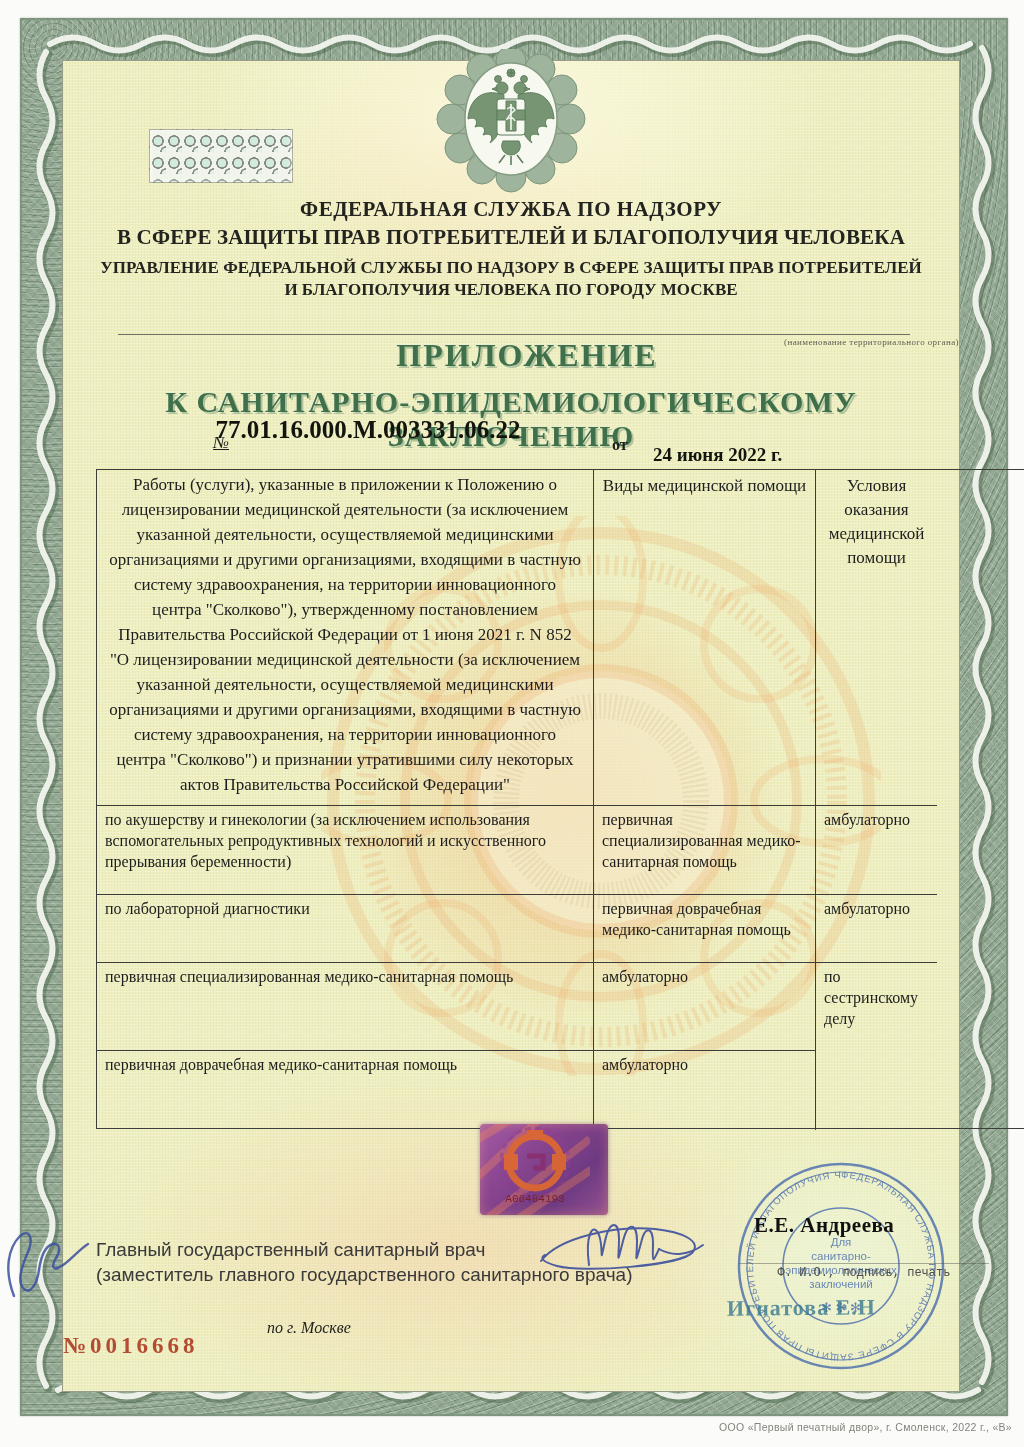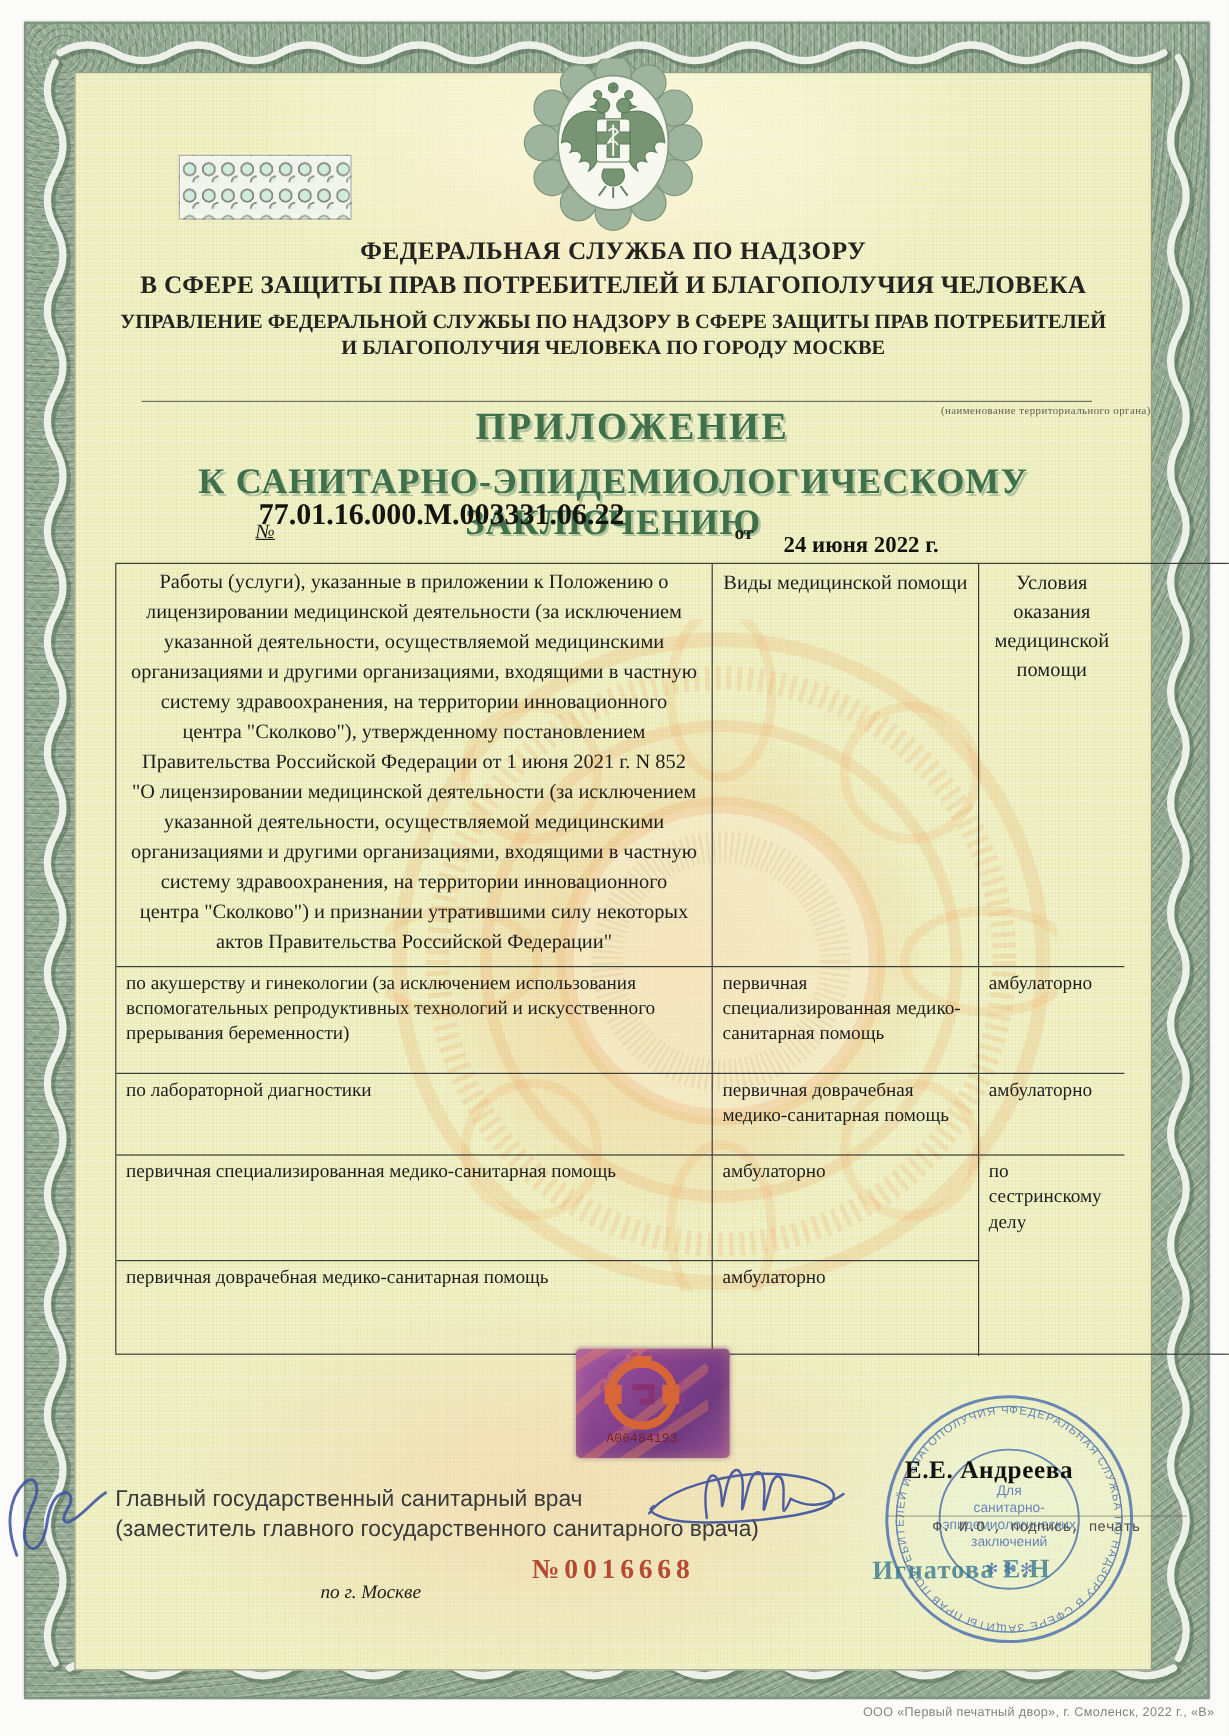--- a/index.html
+++ b/index.html
@@ -85,21 +85,21 @@
   .sig-label{position:absolute;left:33px;top:1176px;font-family:"Liberation Sans",sans-serif;
     font-size:19px;line-height:25px;color:#3a3a3a;}
   .sig-svg{position:absolute;left:468px;top:1148px;}
   .stamp{position:absolute;left:666px;top:1093px;opacity:.82;}
   .andreeva{position:absolute;left:691px;top:1152px;font-size:21px;font-weight:bold;color:#111;letter-spacing:.5px;}
   .fio-caption{position:absolute;left:676px;top:1202px;width:250px;font-family:Liberation Mono, monospace;
     font-size:12px;color:#4d4d4d;border-top:1px solid rgba(80,80,80,.45);padding-top:2px;text-align:center;}
   .ignatova{position:absolute;left:664px;top:1234px;font-size:22px;font-weight:bold;
     color:#39798f;opacity:.8;letter-spacing:1px;transform:rotate(-.6deg);}
   .moskve{position:absolute;left:160px;top:1258px;font-size:16px;font-style:italic;color:#22221c;margin-left:44px;}
-  .serial{position:absolute;left:0;top:1234px;width:100%;text-align:center;
+  .serial{position:absolute;left:0;top:1272px;width:100%;
     font-size:23px;color:#ae3a24;letter-spacing:4px;font-weight:bold;opacity:.9;}
 
   .left-scribble{position:absolute;left:0px;top:1208px;z-index:6;}
   .print-note{position:absolute;right:12px;top:1421px;font-family:"Liberation Sans",sans-serif;
     font-size:10.5px;color:#84847e;letter-spacing:.3px;}
 </style>
 </head>
 <body>
 
 <div class="page">

